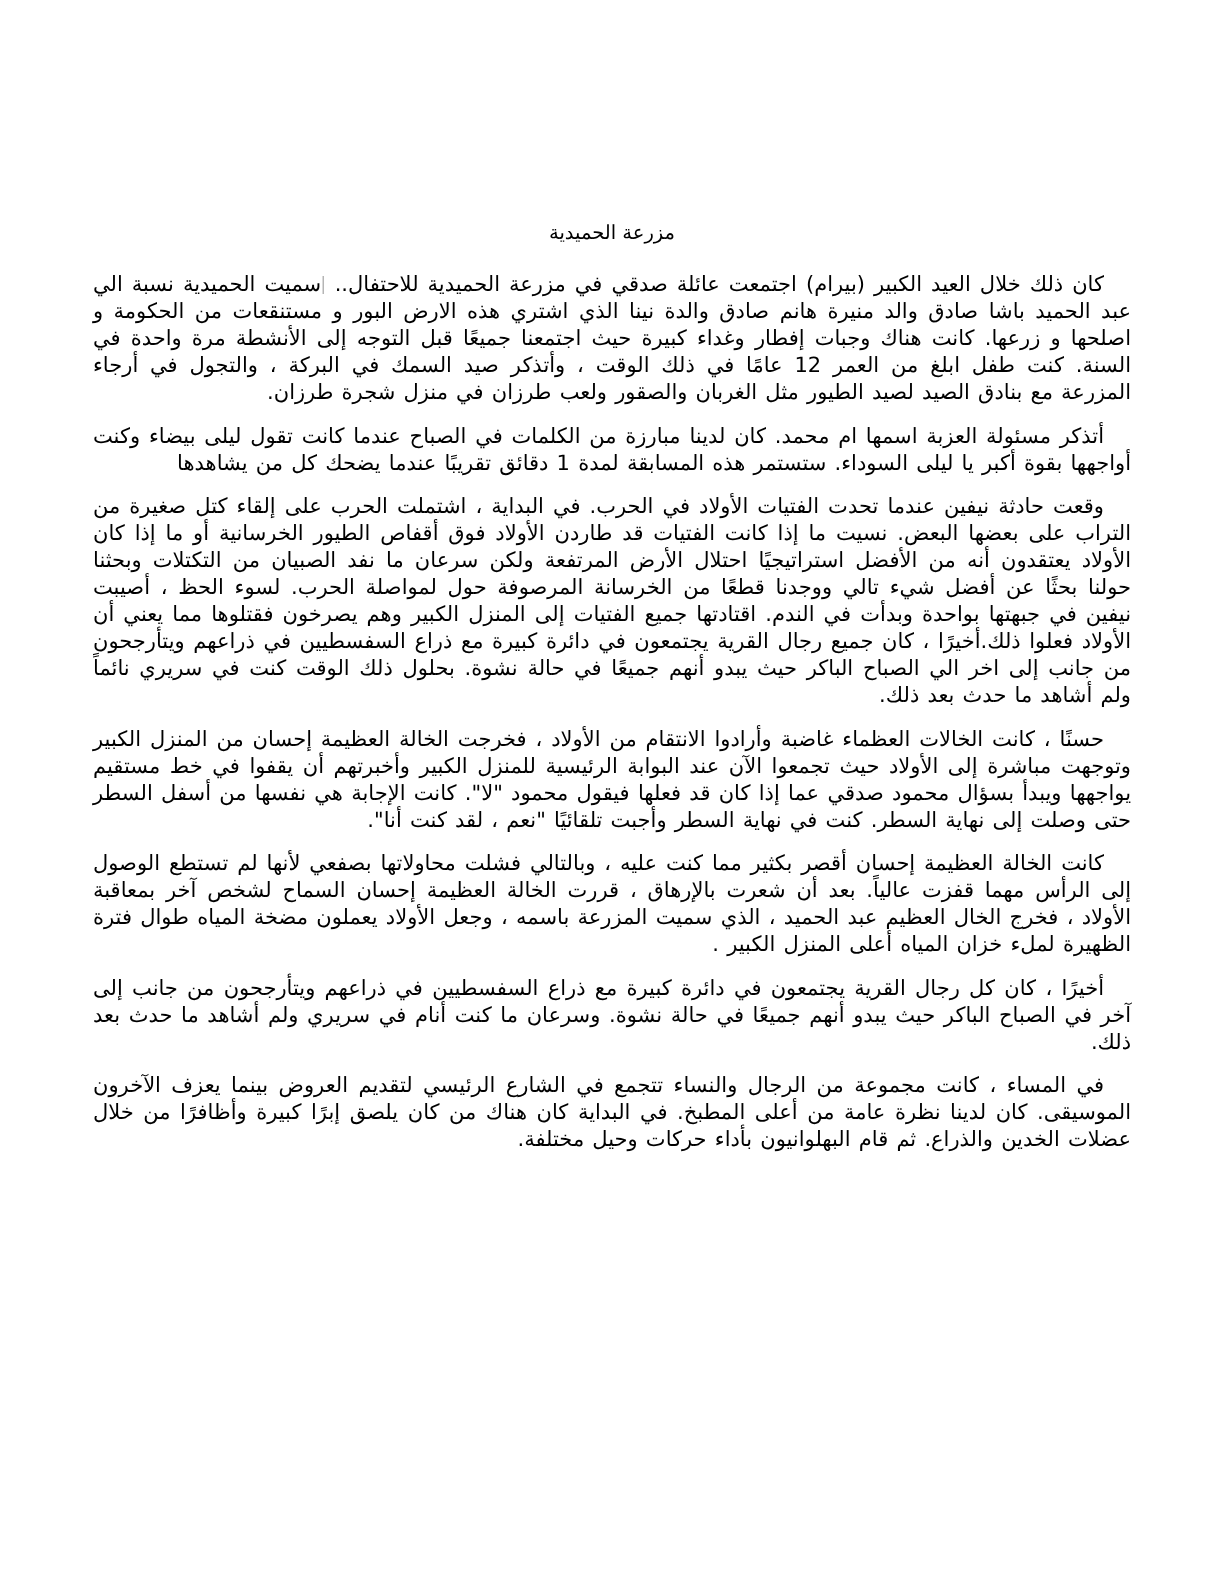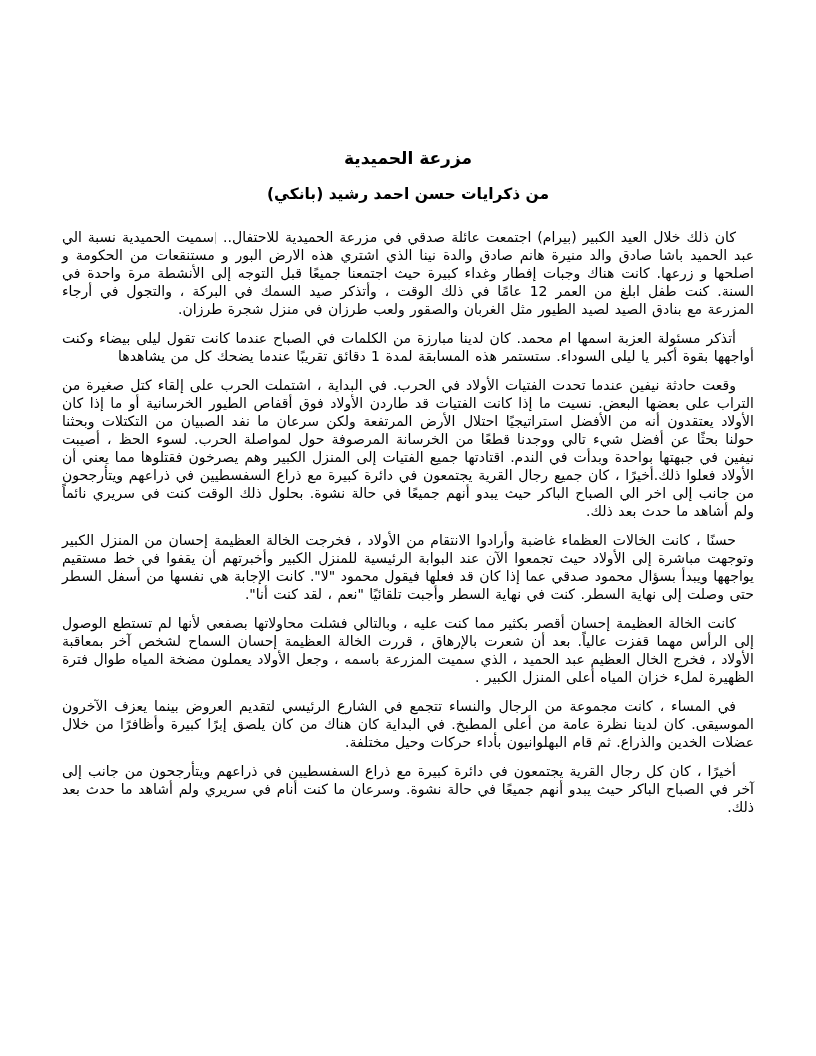--- a/index.html
+++ b/index.html
@@ -15,22 +15,22 @@
     background: #ffffff;
     color: #000000;
     font-family: "DejaVu Sans", sans-serif;
     direction: rtl;
     box-sizing: border-box;
     padding: 148px 62px 40px 62px;
     overflow: hidden;
   }
   .doc-title {
     text-align: center;
-    font-weight: bold;
-    font-size: 17px;
+    font-weight: normal;
+    font-size: 13px;
     line-height: 1.2;
     margin: 0 0 17px 0;
   }
   .doc-subtitle {
     text-align: center;
     font-weight: bold;
     font-size: 15.5px;
     line-height: 1.2;
     margin: 0 0 24px 0;
   }
@@ -51,33 +51,32 @@
     margin: 0 1px;
   }
 </style>
 </head>
 <body>
 
 <div class="page">
 
   <h1 class="doc-title">مزرعة الحميدية</h1>
 
-  <h2 class="doc-subtitle">من ذكرايات حسن احمد رشيد (بانكي)</h2>
 
   <div class="body-text">
 
     <p><span>كان ذلك خلال العيد الكبير (بيرام) اجتمعت عائلة صدقي في مزرعة الحميدية للاحتفال..</span> <span class="caret"></span><span>سميت الحميدية نسبة الي عبد الحميد باشا صادق والد منيرة هانم صادق والدة نينا الذي اشتري هذه الارض البور و مستنقعات من الحكومة و اصلحها و زرعها. كانت هناك وجبات إفطار وغداء كبيرة حيث اجتمعنا جميعًا قبل التوجه إلى الأنشطة مرة واحدة في السنة. كنت طفل ابلغ من العمر 12 عامًا في ذلك الوقت ، وأتذكر صيد السمك في البركة ، والتجول في أرجاء المزرعة مع بنادق الصيد لصيد الطيور مثل الغربان والصقور ولعب طرزان في منزل شجرة طرزان.</span></p>
 
     <p>أتذكر مسئولة العزبة اسمها ام محمد. كان لدينا مبارزة من الكلمات في الصباح عندما كانت تقول ليلى بيضاء وكنت أواجهها بقوة أكبر يا ليلى السوداء. ستستمر هذه المسابقة لمدة 1 دقائق تقريبًا عندما يضحك كل من يشاهدها</p>
 
 
     <p>وقعت حادثة نيفين عندما تحدت الفتيات الأولاد في الحرب. في البداية ، اشتملت الحرب على إلقاء كتل صغيرة من التراب على بعضها البعض. نسيت ما إذا كانت الفتيات قد طاردن الأولاد فوق أقفاص الطيور الخرسانية أو ما إذا كان الأولاد يعتقدون أنه من الأفضل استراتيجيًا احتلال الأرض المرتفعة ولكن سرعان ما نفد الصبيان من التكتلات وبحثنا حولنا بحثًا عن أفضل شيء تالي ووجدنا قطعًا من الخرسانة المرصوفة حول لمواصلة الحرب. لسوء الحظ ، أصيبت نيفين في جبهتها بواحدة وبدأت في الندم. اقتادتها جميع الفتيات إلى المنزل الكبير وهم يصرخون فقتلوها مما يعني أن الأولاد فعلوا ذلك.أخيرًا ، كان جميع رجال القرية يجتمعون في دائرة كبيرة مع ذراع السفسطيين في ذراعهم ويتأرجحون من جانب إلى اخر الي الصباح الباكر حيث يبدو أنهم جميعًا في حالة نشوة. بحلول ذلك الوقت كنت في سريري نائماً ولم أشاهد ما حدث بعد ذلك.</p>
 
     <p>حسنًا ، كانت الخالات العظماء غاضبة وأرادوا الانتقام من الأولاد ، فخرجت الخالة العظيمة إحسان من المنزل الكبير وتوجهت مباشرة إلى الأولاد حيث تجمعوا الآن عند البوابة الرئيسية للمنزل الكبير وأخبرتهم أن يقفوا في خط مستقيم يواجهها ويبدأ بسؤال محمود صدقي عما إذا كان قد فعلها فيقول محمود "لا". كانت الإجابة هي نفسها من أسفل السطر حتى وصلت إلى نهاية السطر. كنت في نهاية السطر وأجبت تلقائيًا "نعم ، لقد كنت أنا".</p>
 
     <p>كانت الخالة العظيمة إحسان أقصر بكثير مما كنت عليه ، وبالتالي فشلت محاولاتها بصفعي لأنها لم تستطع الوصول إلى الرأس مهما قفزت عالياً. بعد أن شعرت بالإرهاق ، قررت الخالة العظيمة إحسان السماح لشخص آخر بمعاقبة الأولاد ، فخرج الخال العظيم عبد الحميد ، الذي سميت المزرعة باسمه ، وجعل الأولاد يعملون مضخة المياه طوال فترة الظهيرة لملء خزان المياه أعلى المنزل الكبير .</p>
 
+    <p>أخيرًا ، كان كل رجال القرية يجتمعون في دائرة كبيرة مع ذراع السفسطيين في ذراعهم ويتأرجحون من جانب إلى آخر في الصباح الباكر حيث يبدو أنهم جميعًا في حالة نشوة. وسرعان ما كنت أنام في سريري ولم أشاهد ما حدث بعد ذلك.</p>
+
     <p>في المساء ، كانت مجموعة من الرجال والنساء تتجمع في الشارع الرئيسي لتقديم العروض بينما يعزف الآخرون الموسيقى. كان لدينا نظرة عامة من أعلى المطبخ. في البداية كان هناك من كان يلصق إبرًا كبيرة وأظافرًا من خلال عضلات الخدين والذراع. ثم قام البهلوانيون بأداء حركات وحيل مختلفة.</p>
-
-    <p>أخيرًا ، كان كل رجال القرية يجتمعون في دائرة كبيرة مع ذراع السفسطيين في ذراعهم ويتأرجحون من جانب إلى آخر في الصباح الباكر حيث يبدو أنهم جميعًا في حالة نشوة. وسرعان ما كنت أنام في سريري ولم أشاهد ما حدث بعد ذلك.</p>
 
   </div>
 </div>
 
 </body></html>

